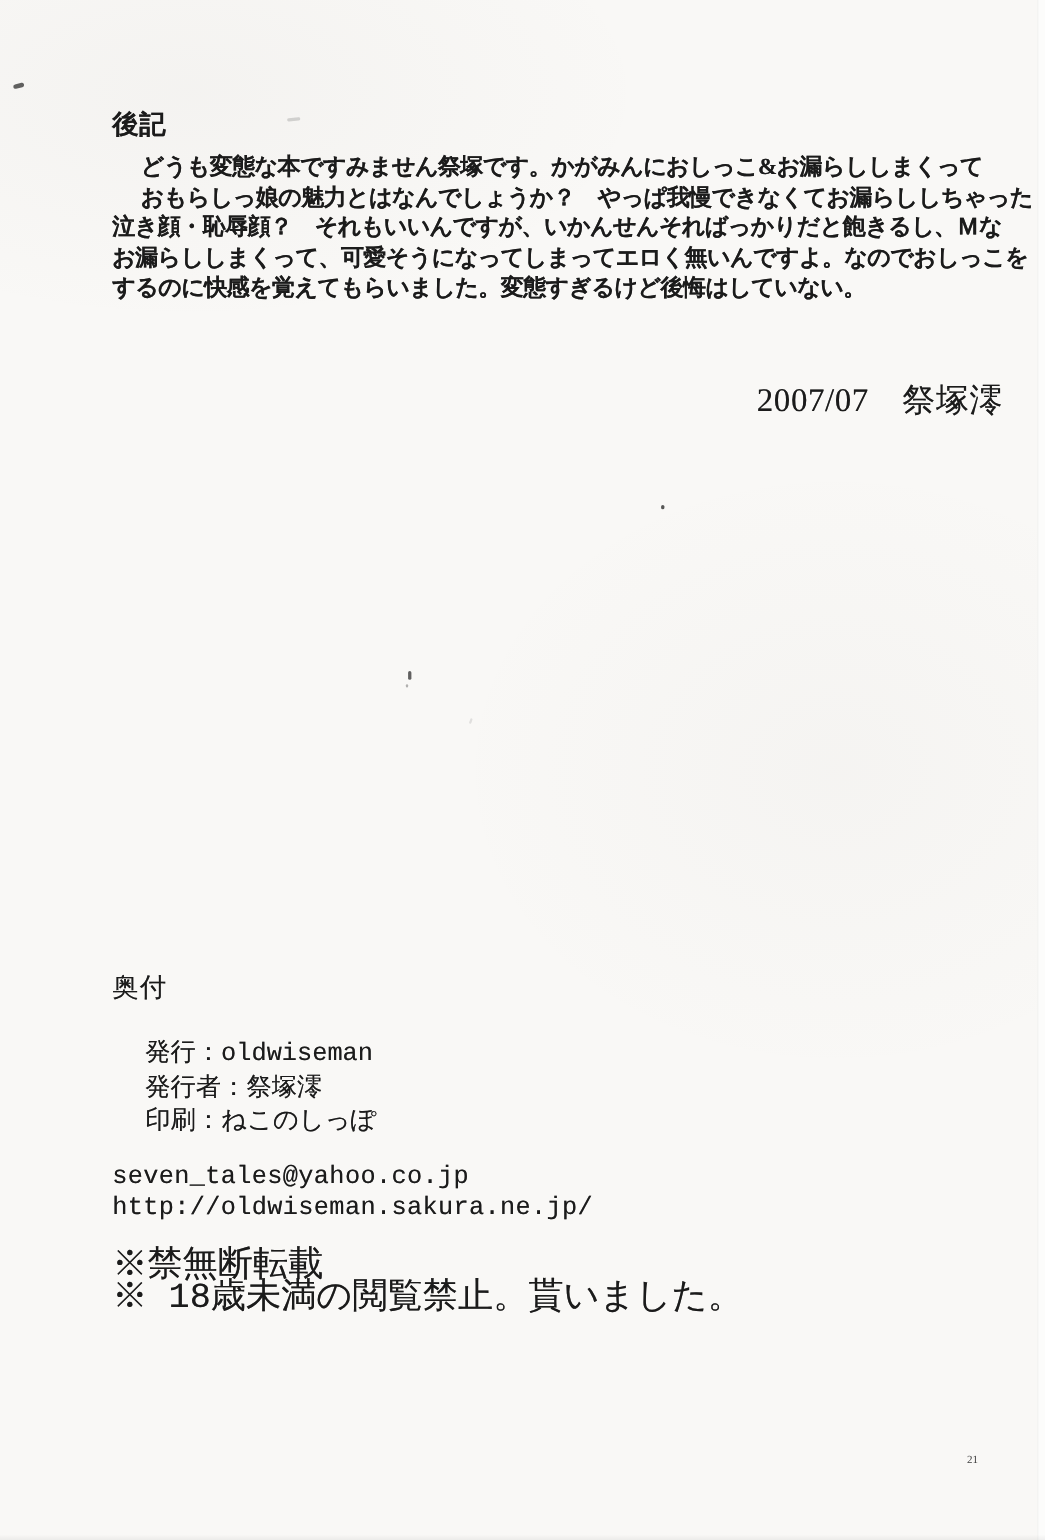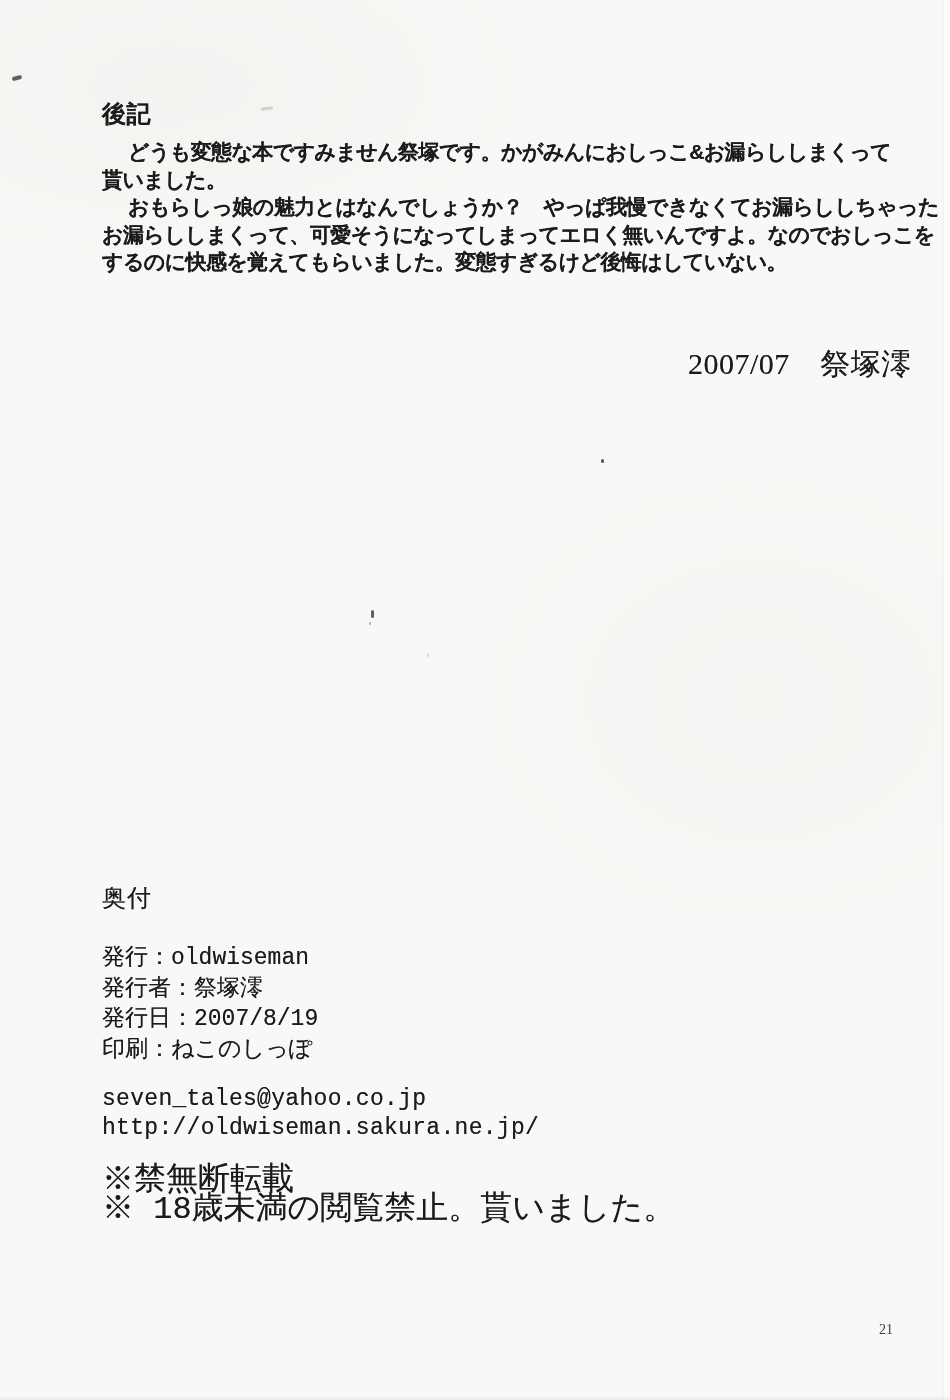--- a/index.html
+++ b/index.html
@@ -35,82 +35,81 @@
     font-weight: bold;
     font-size: 21px; line-height: 27.6px;
     letter-spacing: -0.6px;
     color: #1b1b1b;
     text-shadow: 0 0 0.6px rgba(25,25,25,0.75);
   }
   .afterword .heading {
     font-size: 24px; line-height: 26px; margin-bottom: 11px;
     letter-spacing: 0.5px;
   }
-  .afterword .line { white-space: nowrap; }
+  .afterword .line { white-space: nowrap; font-family: Liberation Serif, serif; }
   .afterword .line.indent { padding-left: 26px; }
 
   .signature {
     position: absolute; left: 688px; top: 344px;
     font-family: "Liberation Serif", serif;
     font-size: 30px; letter-spacing: 0.5px;
     color: #1b1b1b;
     text-shadow: 0 0 0.5px rgba(25,25,25,0.6);
     white-space: nowrap;
   }
 
   
   .colophon {
     position: absolute; left: 102px; top: 886px;
     font-family: Liberation Mono, monospace;
     font-size: 23px; color: #1b1b1b;
     text-shadow: 0 0 0.5px rgba(25,25,25,0.6);
   }
   .colophon .heading { font-size: 24px; line-height: 28px; margin-bottom: 29px; letter-spacing: 1px; }
-  .colophon .entry { line-height: 30.5px; white-space: nowrap; }
+  .colophon .entry { line-height: 30.5px; white-space: nowrap; margin-left: 30px; }
   .colophon .contact { margin-top: 20px; }
   .colophon .contact .line { line-height: 29px; white-space: nowrap; letter-spacing: 0.3px; }
   .colophon .notices { margin-top: 23px; }
   .colophon .notices .line { font-size: 32px; line-height: 29px; white-space: nowrap; }
 
   .page-number {
     position: absolute; left: 879px; top: 1322px;
     font-family: "Liberation Serif", serif;
-    font-size: 14px; color: #3d3d3d;
+    font-size: 10px; color: #3d3d3d;
   }
 
   
   .speck { position: absolute; background: #2e2e2e; border-radius: 2px; }
   .speck.s1 { left: 12px;  top: 76px;  width: 10px; height: 4px; transform: rotate(-14deg); opacity: 0.75; }
   .speck.s2 { left: 261px; top: 107px; width: 12px; height: 3px; transform: rotate(-6deg); opacity: 0.18; }
   .speck.s3 { left: 601px; top: 459px; width: 3px;  height: 4px; opacity: 0.8; }
   .speck.s4 { left: 371px; top: 610px; width: 3px;  height: 8px; opacity: 0.75; }
   .speck.s5 { left: 369px; top: 622px; width: 2px;  height: 3px; opacity: 0.35; }
   .speck.s6 { left: 427px; top: 653px; width: 2px;  height: 5px; opacity: 0.12; transform: rotate(20deg); }
 </style>
 </head>
 <body>
 
 <div class="page">
 
   <section class="afterword">
     <div class="heading">後記</div>
     <div class="line indent">どうも変態な本ですみません祭塚です。かがみんにおしっこ&amp;お漏らししまくって</div>
-    <div class="line">貰いました。</div>
     <div class="line indent">おもらしっ娘の魅力とはなんでしょうか？　やっぱ我慢できなくてお漏らししちゃった</div>
+    <div class="line">泣き顔・恥辱顔？　それもいいんですが、いかんせんそればっかりだと飽きるし、Ｍな</div>
     <div class="line">お漏らししまくって、可愛そうになってしまってエロく無いんですよ。なのでおしっこを</div>
     <div class="line">するのに快感を覚えてもらいました。変態すぎるけど後悔はしていない。</div>
   </section>
 
   <div class="signature">2007/07　祭塚澪</div>
 
   <section class="colophon">
     <div class="heading">奥付</div>
     <div class="entry">発行：oldwiseman</div>
     <div class="entry">発行者：祭塚澪</div>
-    <div class="entry">発行日：2007/8/19</div>
     <div class="entry">印刷：ねこのしっぽ</div>
 
     <div class="contact">
       <div class="line">seven_tales@yahoo.co.jp</div>
       <div class="line">http://oldwiseman.sakura.ne.jp/</div>
     </div>
 
     <div class="notices">
       <div class="line">※禁無断転載</div>
       <div class="line">※ 18歳未満の閲覧禁止。貰いました。</div>

